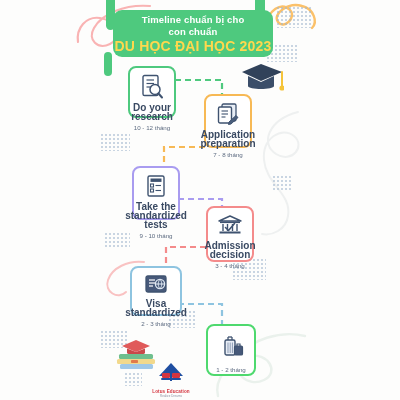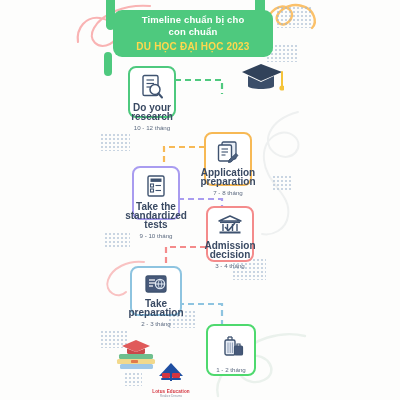--- a/index.html
+++ b/index.html
@@ -23,21 +23,21 @@
   #header{
     position:absolute;left:113px;top:10px;width:160px;height:47px;
     background:#4ec97e;border-radius:9px;
     display:flex;flex-direction:column;align-items:center;justify-content:center;
     z-index:6;
   }
   #header .l1,#header .l2{
     color:#ffffff;font-size:9.5px;font-weight:bold;line-height:11.5px;letter-spacing:.15px;
   }
   #header .l3{
-    color:#ffd84d;font-size:10px;font-weight:bold;line-height:13px;letter-spacing:.2px;margin-top:3px;
+    color:#ffd84d;font-size:14px;font-weight:bold;line-height:13px;letter-spacing:.2px;margin-top:3px;
   }
 
   
   .card{
     position:absolute;background:#ffffff;border:2px solid #ccc;border-radius:8px;
     display:flex;flex-direction:column;align-items:center;justify-content:flex-start;
     box-sizing:border-box;z-index:5;padding-top:6px;
   }
   .card .ico{height:28px;display:flex;align-items:center;justify-content:center;margin-bottom:3px;}
   .card .title{
@@ -127,21 +127,21 @@
         <line x1="6.5" y1="9.5" x2="14" y2="9.5" stroke="#3f5370" stroke-width="1.2"></line>
         <line x1="6.5" y1="13" x2="11" y2="13" stroke="#3f5370" stroke-width="1.2"></line>
         <circle cx="15" cy="15.5" r="5" fill="#ffffff" stroke="#3f5370" stroke-width="1.5"></circle>
         <line x1="18.5" y1="19.5" x2="22" y2="23.5" stroke="#3f5370" stroke-width="2" stroke-linecap="round"></line>
       </svg>
     </div>
     <div class="title">Do your research</div>
     <div class="dur">10 - 12 tháng</div>
   </div>
 
-  <div class="card" style="left:204px;top:94px;width:48px;height:54px;border-color:#f7b955;margin-top:38px;">
+  <div class="card" style="left:204px;top:94px;width:48px;height:54px;border-color:#f7b955;">
     <div class="ico">
       <svg width="24" height="25" viewBox="0 0 24 25">
         <rect x="6" y="2" width="14" height="17" rx="1.4" fill="#e8eef6" stroke="#3f5370" stroke-width="1.3"></rect>
         <rect x="2.5" y="5" width="13" height="16" rx="1.4" fill="#ffffff" stroke="#3f5370" stroke-width="1.4"></rect>
         <line x1="5.5" y1="9" x2="12" y2="9" stroke="#3f5370" stroke-width="1.1"></line>
         <line x1="5.5" y1="12" x2="12" y2="12" stroke="#3f5370" stroke-width="1.1"></line>
         <line x1="5.5" y1="15" x2="9.5" y2="15" stroke="#3f5370" stroke-width="1.1"></line>
         <path d="M13 20 L20 13.5 L22 15.5 L15 22 L12.5 22.5 Z" fill="#4b5f7d" stroke="#3f5370" stroke-width="1"></path>
       </svg>
     </div>
@@ -186,21 +186,21 @@
       <svg width="26" height="22" viewBox="0 0 26 22">
         <rect x="3" y="2" width="20" height="16" rx="1.8" fill="#47597a" stroke="#3f5370" stroke-width="1.3"></rect>
         <line x1="6" y1="6" x2="12" y2="6" stroke="#ffffff" stroke-width="1.2"></line>
         <line x1="6" y1="9" x2="12" y2="9" stroke="#ffffff" stroke-width="1.2"></line>
         <line x1="6" y1="12" x2="10" y2="12" stroke="#ffffff" stroke-width="1.2"></line>
         <circle cx="17" cy="10" r="4.6" fill="none" stroke="#dfe8f2" stroke-width="1.3"></circle>
         <line x1="12.6" y1="10" x2="21.4" y2="10" stroke="#dfe8f2" stroke-width="1"></line>
         <path d="M17 5.4 C14.6 8 14.6 12 17 14.6 C19.4 12 19.4 8 17 5.4Z" fill="none" stroke="#dfe8f2" stroke-width="1"></path>
       </svg>
     </div>
-    <div class="title">Take preparation</div>
+    <div class="title">Visa standardized</div>
     <div class="dur">2 - 3 tháng</div>
   </div>
 
   <div class="card" style="left:206px;top:324px;width:50px;height:52px;border-color:#4ed96e;">
     <div class="ico">
       <svg width="26" height="25" viewBox="0 0 26 25">
         <line x1="10" y1="3" x2="10" y2="6" stroke="#3f5370" stroke-width="1.3"></line>
         <line x1="14" y1="3" x2="14" y2="6" stroke="#3f5370" stroke-width="1.3"></line>
         <line x1="10" y1="3" x2="14" y2="3" stroke="#3f5370" stroke-width="1.3"></line>
         <rect x="7" y="6" width="10" height="15" rx="1.4" fill="#e9eef6" stroke="#3f5370" stroke-width="1.4"></rect>

